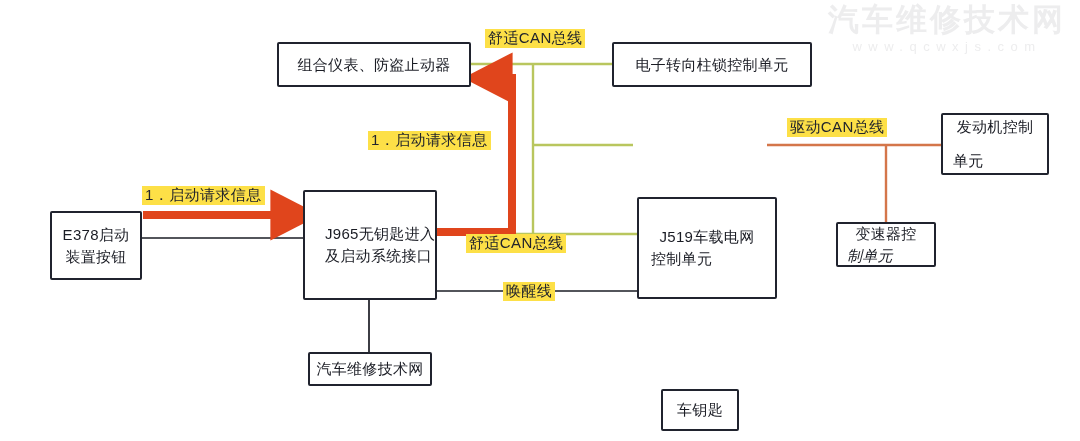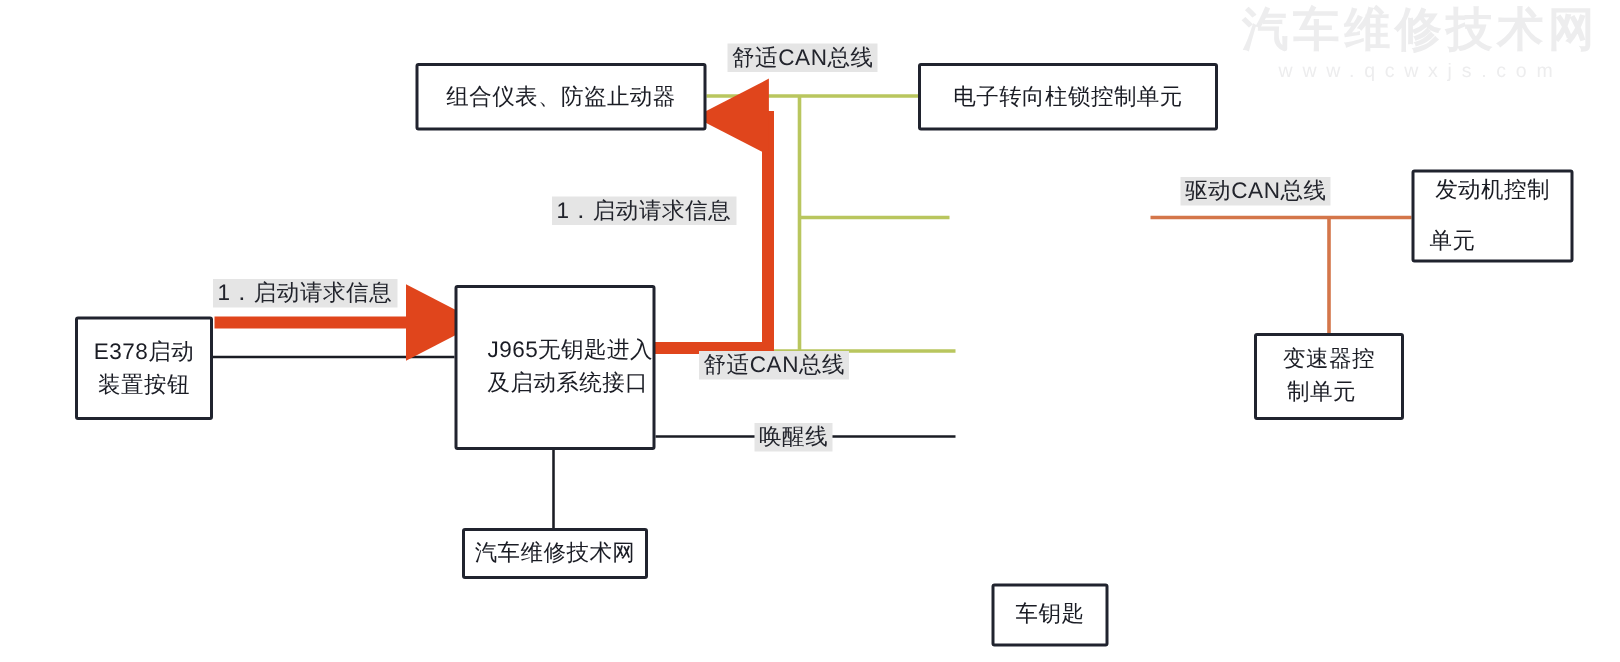--- a/index.html
+++ b/index.html
@@ -31,21 +31,21 @@
     z-index:3;
   }
   .node .line{white-space:nowrap;}
 
   .edge-label{
     position:absolute;
     font-size:15px;
     color:#22242c;
     white-space:nowrap;
     letter-spacing:.4px;
-    background:#e5e5e5;
+    background:#fde047;
     padding:0 3px;
     z-index:4;
   }
 
   
   #watermark{
     position:absolute;
     right:14px;top:4px;
     text-align:center;
     z-index:1;
@@ -120,35 +120,39 @@
   <div class="node" style="left:612px;top:42px;width:200px;height:45px;">
     <span class="line">电子转向柱锁控制单元</span>
   </div>
 
 
   <div class="node" style="left:941px;top:113px;width:108px;height:62px;">
     <span class="line">发动机控制</span>
     <span class="line" style="align-self:flex-start;margin-left:10px;margin-top:12px;">单元</span>
   </div>
 
-  <div class="node" style="left:836px;top:222px;width:100px;height:58px;">
+  <div class="node" style="left:836px;top:222px;width:100px;height:45px;">
     <span class="line">变速器控</span>
-    <span class="line" style="align-self:flex-start;margin-left:20px;">制单元</span>
+    <span class="line" style="align-self:flex-start;margin-left:9px;font-style:italic;">制单元</span>
   </div>
 
   <div class="node" style="left:50px;top:211px;width:92px;height:69px;">
     <span class="line">E378启动</span>
     <span class="line">装置按钮</span>
   </div>
 
   <div class="node" style="left:303px;top:190px;width:134px;height:110px;align-items:flex-start;padding-left:20px;">
     <span class="line">J965无钥匙进入</span>
     <span class="line">及启动系统接口</span>
   </div>
 
+  <div class="node" style="left:637px;top:197px;width:140px;height:102px;">
+    <span class="line">J519车载电网</span>
+    <span class="line" style="align-self:flex-start;margin-left:12px;">控制单元</span>
+  </div>
 
   <div class="node" style="left:308px;top:352px;width:124px;height:34px;">
     <span class="line">汽车维修技术网</span>
   </div>
 
   <div class="node" style="left:661px;top:345px;width:78px;height:42px;margin-top:44px;">
     <span class="line">车钥匙</span>
   </div>
 
   <div class="edge-label" style="left:485px;top:29px;">舒适CAN总线</div>

